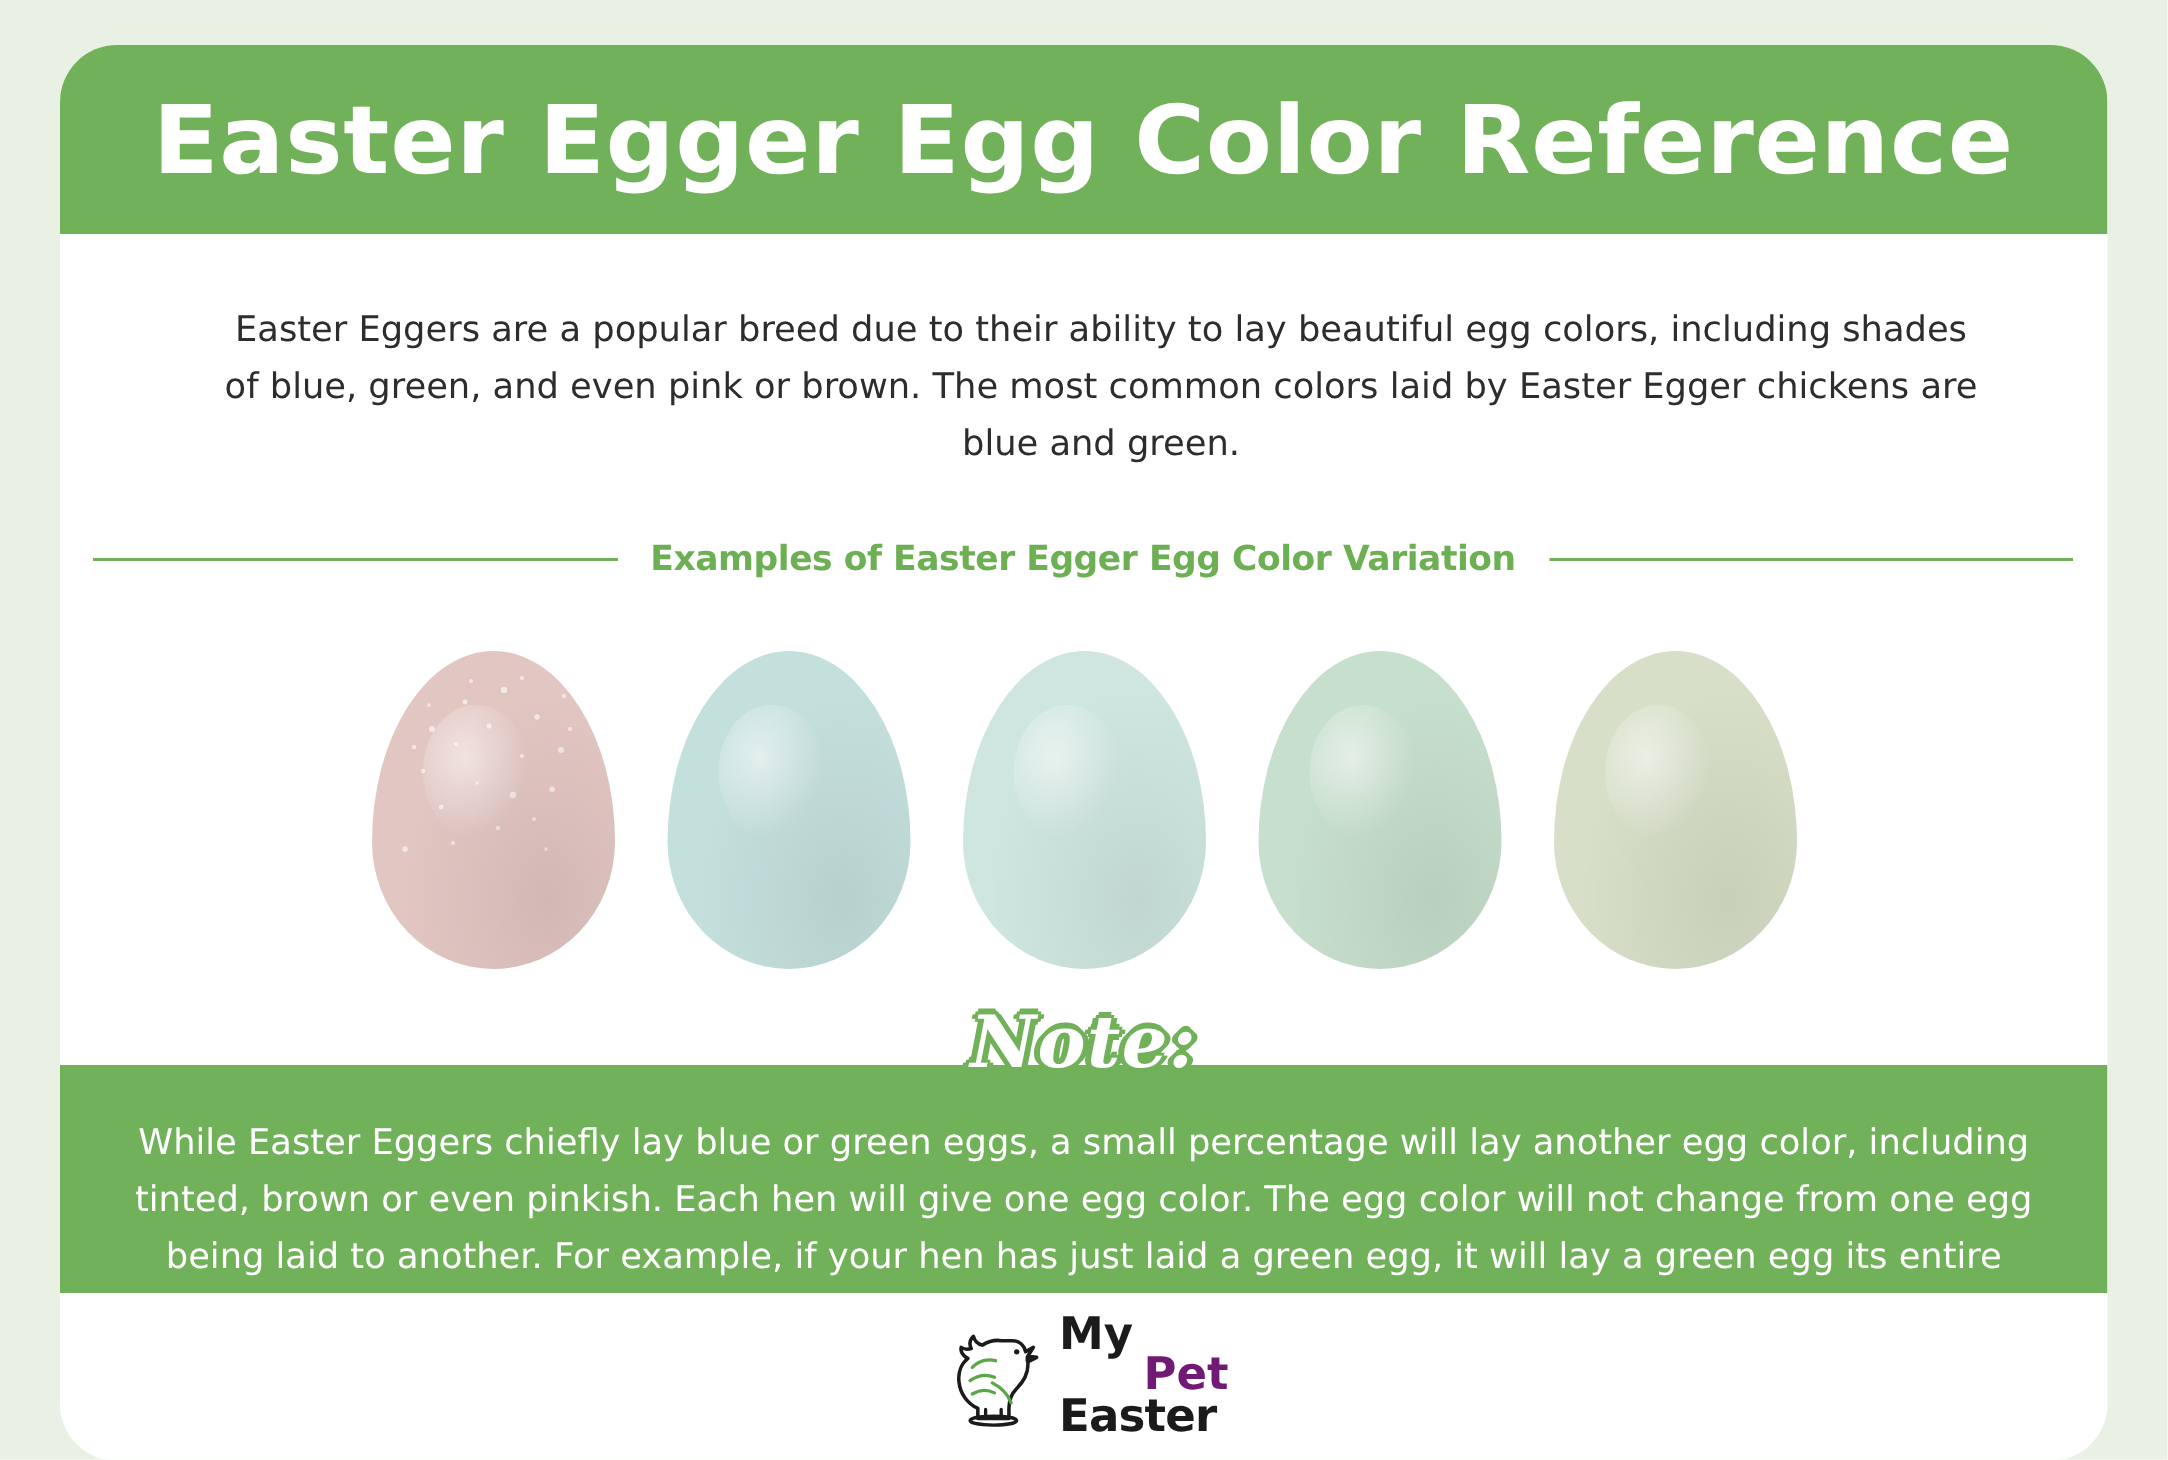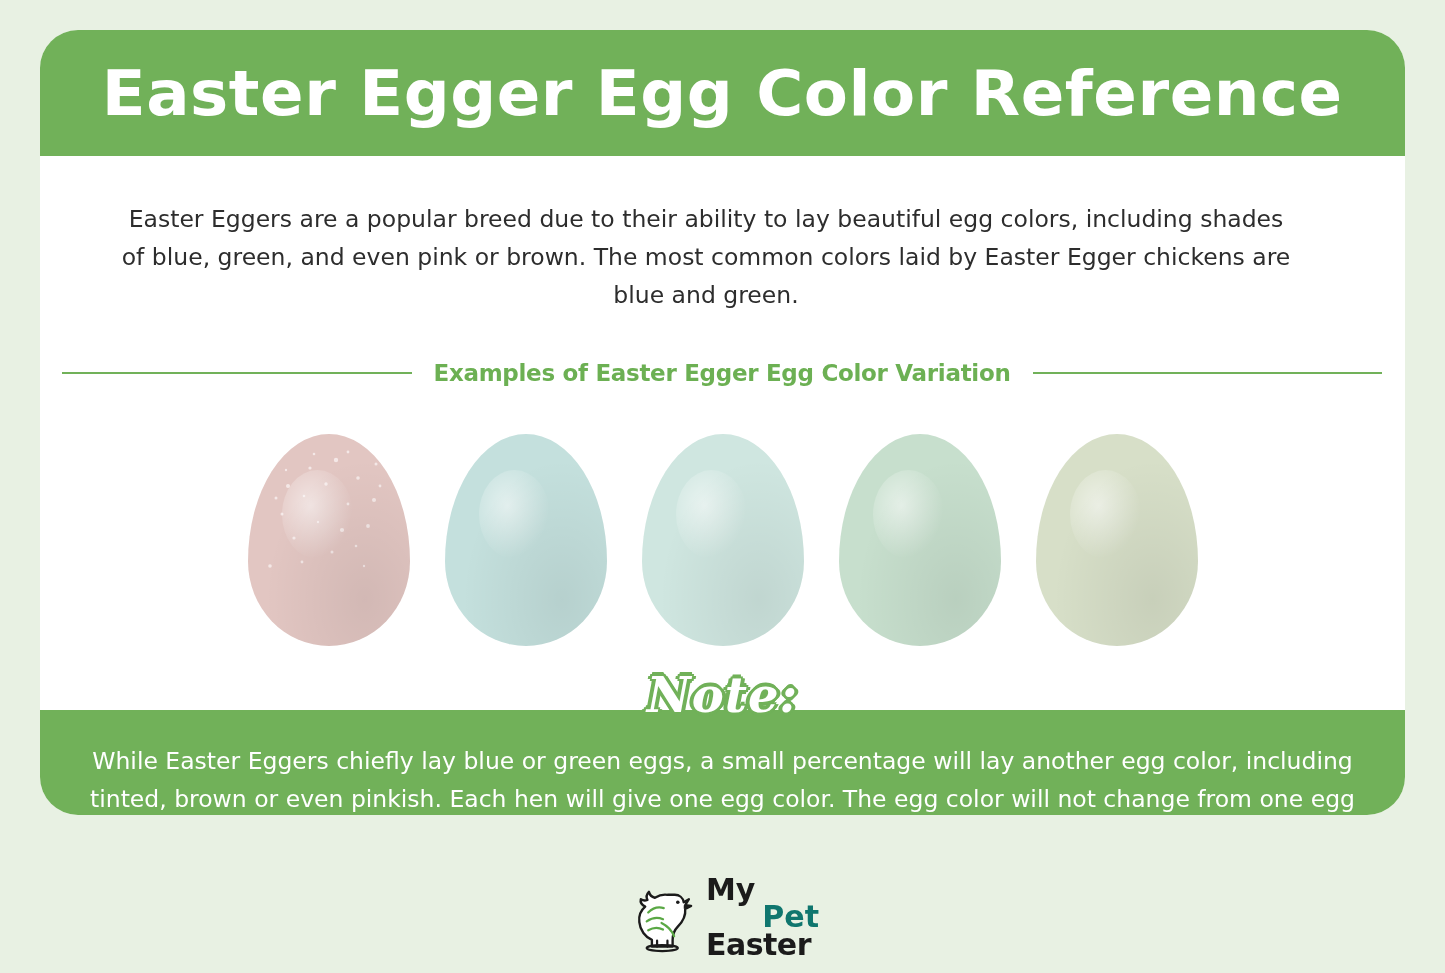--- a/index.html
+++ b/index.html
@@ -19,21 +19,21 @@
     width: 1445px;
     height: 973px;
   }
 
   
   .card {
     position: absolute;
     left: 40px;
     top: 30px;
     width: 1365px;
-    height: 785px;
+    height: 944px;
     background: #ffffff;
     border-radius: 38px;
     overflow: hidden;
   }
 
   
   .header-band {
     position: absolute;
     left: 0;
     top: 0;
@@ -51,21 +51,21 @@
     font-weight: 700;
     letter-spacing: 0.5px;
     text-align: center;
     font-family: "DejaVu Sans", sans-serif;
     transform: scaleX(1.02);
   }
 
   
   .intro {
     position: absolute;
-    left: 76px;
+    left: 104px;
     top: 170px;
     width: 1180px;
     text-align: center;
     color: #2d2d2d;
     font-size: 23.5px;
     line-height: 1.62;
     font-family: "DejaVu Sans", sans-serif;
   }
 
   
@@ -189,21 +189,21 @@
   .logo-wordmark {
     display: flex;
     flex-direction: column;
     line-height: 0.92;
     font-family: "DejaVu Sans", sans-serif;
     font-weight: 700;
     font-size: 30px;
   }
   .logo-line1 { display: flex; gap: 7px; }
   .logo-my { color: #1b1b1b; }
-  .logo-pet { color: #0f766e; margin-top: 27px; }
+  .logo-pet { color: #701a75; margin-top: 27px; }
   .logo-chicken { color: #1b1b1b; letter-spacing: -0.5px; }
 </style>
 </head>
 <body>
 
 <div class="page">
 
   <div class="card">
 
     <div class="header-band">

